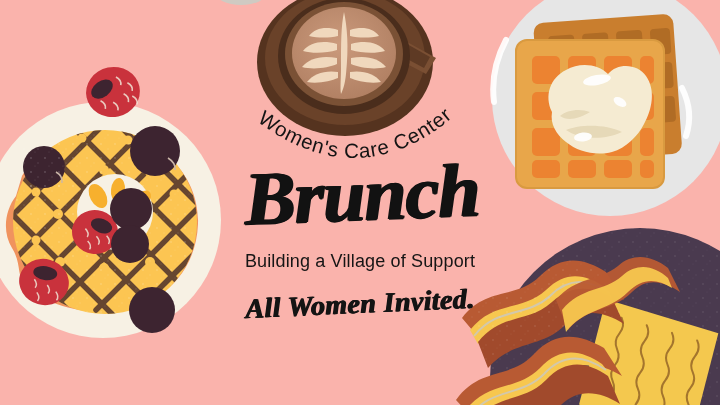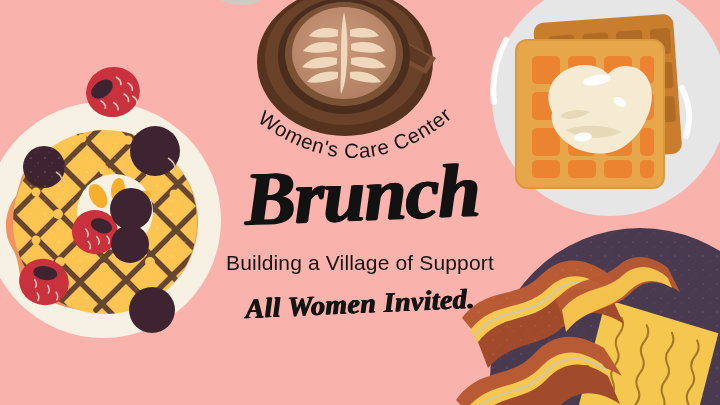--- a/index.html
+++ b/index.html
@@ -47,21 +47,21 @@
     transform: rotate(-2.2deg);
     text-shadow: 1.2px 0 0 #121212, -1.2px 0 0 #121212, 0 0.8px 0 #121212;
   }
   #tagline {
     position: absolute;
     left: 210px;
     top: 251px;
     width: 300px;
     text-align: center;
     font-family: "Liberation Sans", sans-serif;
-    font-size: 21px;
+    font-size: 18px;
     font-weight: 400;
     letter-spacing: 0.15px;
     color: #151515;
   }
   #invite-line {
     position: absolute;
     left: 212px;
     top: 288px;
     width: 296px;
     text-align: center;

